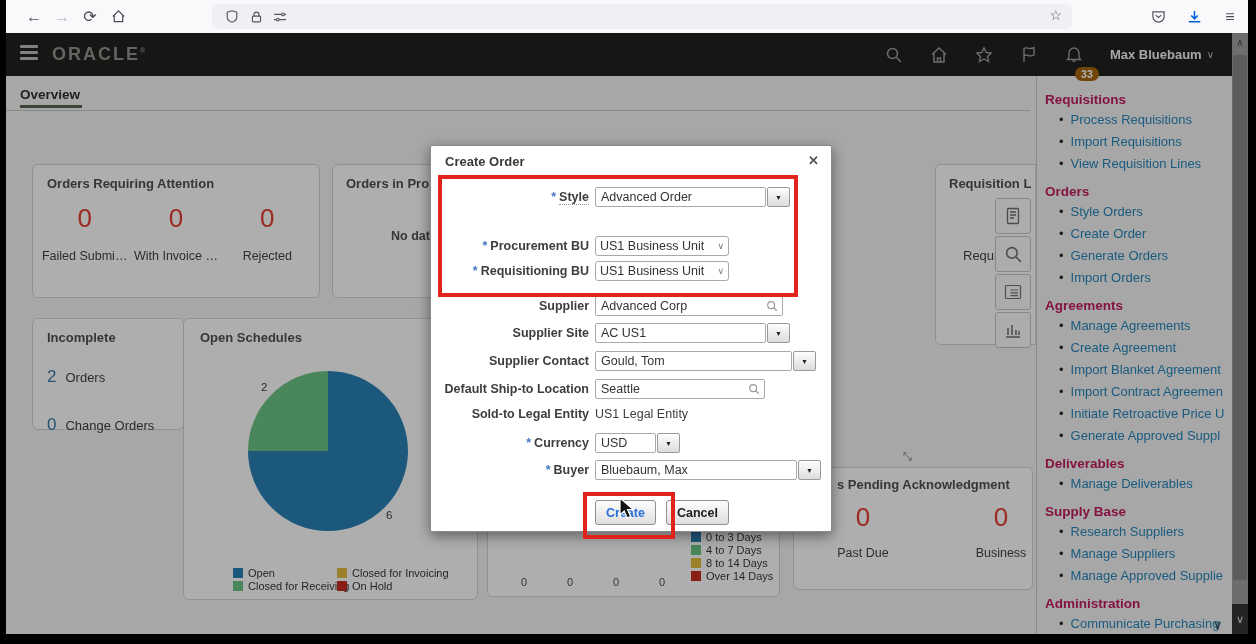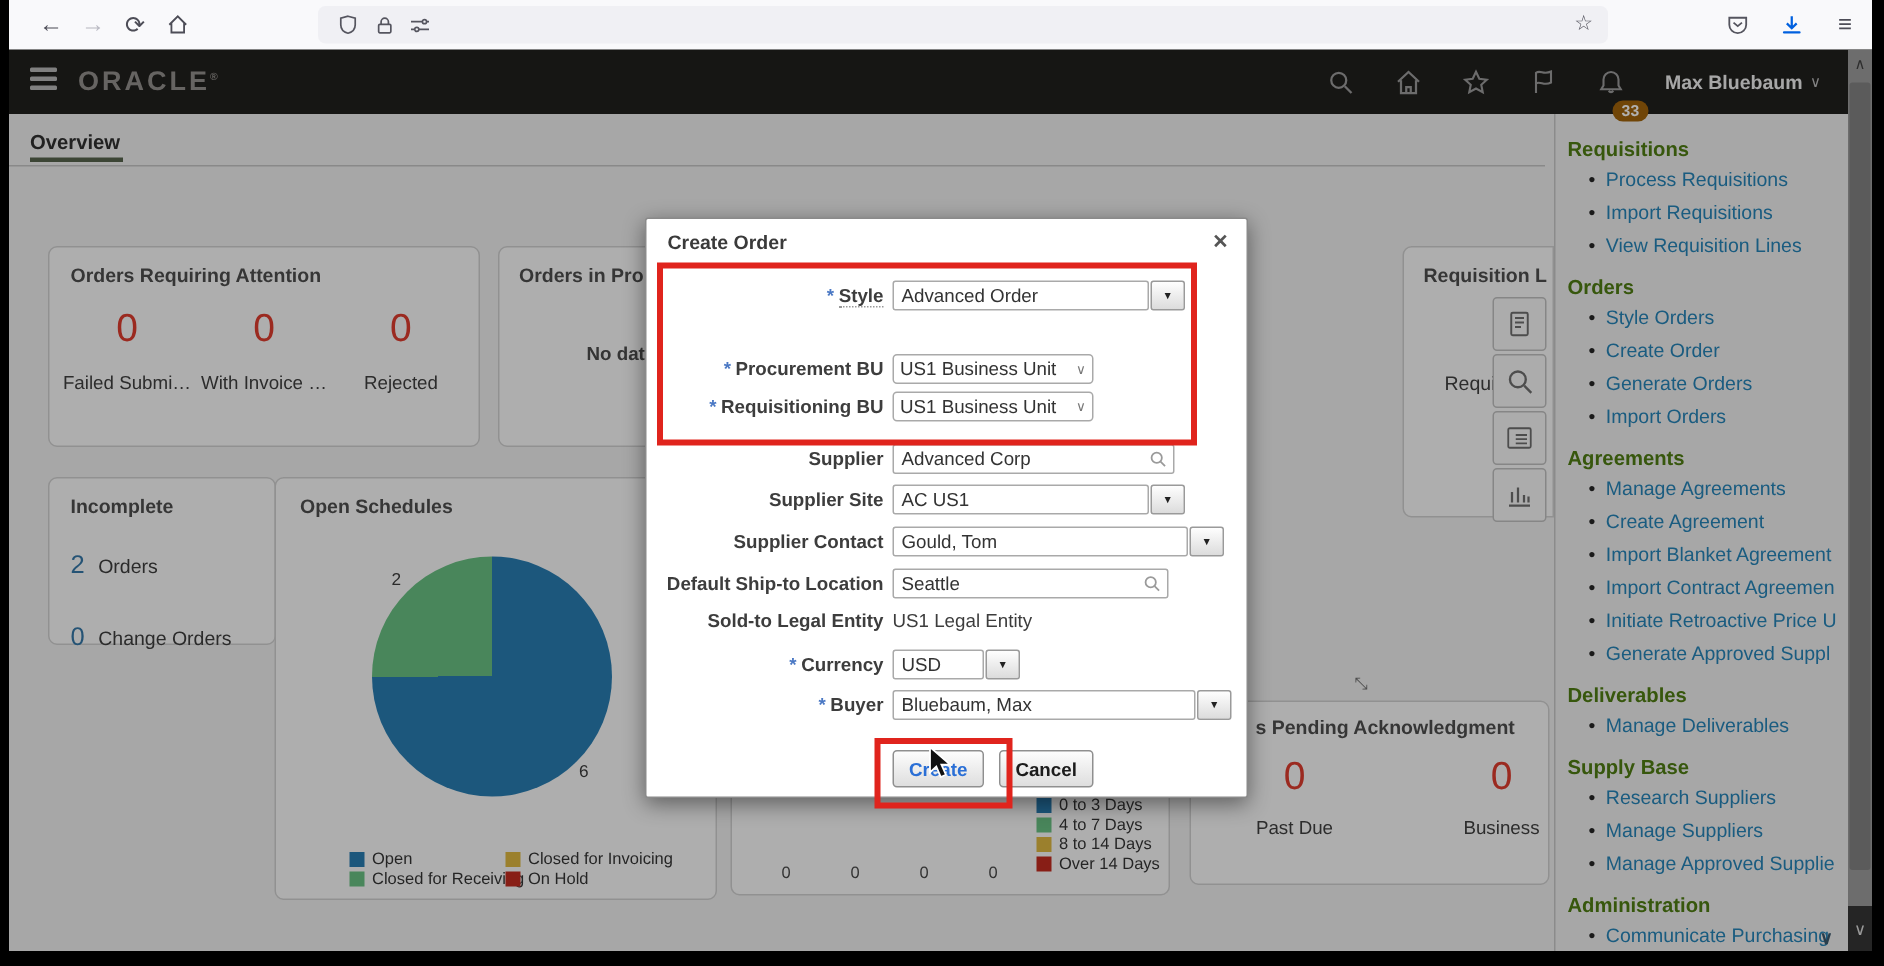--- a/index.html
+++ b/index.html
@@ -76,21 +76,21 @@
   .c7 .card-title{position:absolute;left:13px;top:11px;white-space:nowrap;}
   .c7 .body-txt{position:absolute;left:27px;top:83px;font-size:13px;color:#3f3f3f;white-space:nowrap;}
   
   .vtool{position:absolute;left:989px;top:165px;width:36px;}
   .vbtn{width:34px;height:34px;background:#fafafa;border:1px solid #c2c2c2;border-radius:3px;
         margin-bottom:2px;display:flex;align-items:center;justify-content:center;color:#6e6e6e;}
   .resize-ic{position:absolute;left:897px;top:417px;color:#6e6e6e;font-size:11px;}
   
   .sidebar{position:absolute;left:1030px;top:43px;width:196px;bottom:0;border-left:1px solid #c9c9c9;
            padding:14px 0 0 8px;box-sizing:border-box;overflow:hidden;}
-  .side-h{font-size:13.5px;font-weight:bold;color:#4d7c0f;line-height:19px;margin-top:7px;}
+  .side-h{font-size:13.5px;font-weight:bold;color:#be185d;line-height:19px;margin-top:7px;}
   .side-li{display:flex;align-items:center;line-height:22px;white-space:nowrap;overflow:hidden;}
   .side-li .blt{color:#222;margin:0 7px 0 14px;font-size:13px;}
   .side-li a{color:#2383b8;font-size:13px;text-decoration:none;}
   .side-more{position:absolute;right:10px;bottom:2px;color:#39566b;font-size:12px;font-weight:bold;}
   
   .scroll{position:absolute;left:1226px;top:0;width:16px;bottom:0;background:#9d9d9d;}
   .scroll .up{position:absolute;top:4px;left:0;width:16px;text-align:center;color:#3f3f3f;font-size:10px;}
   .scroll .thumb{position:absolute;top:22px;left:1px;width:14px;height:525px;background:#828282;border-radius:2px;}
   .scroll .dn{position:absolute;bottom:0;left:0;width:16px;height:30px;background:#333;
               color:#ddd;font-size:11px;display:flex;align-items:center;justify-content:center;}
@@ -515,21 +515,21 @@
           <div class="tbox" style="width:197px">
               <span>Gould, Tom</span>
             </div>
           <div class="ddbtn">▼</div>
         </div>
       </div>
 
       <div class="frow" style="top:233px">
         <div class="flbl"><span>Default Ship-to Location</span></div>
         <div class="fctl">
-          <div class="tbox" style="width:184px">
+          <div class="tbox" style="width:170px">
               <span>Seattle</span>
             <span class="sicon"><svg width="12" height="12" viewBox="0 0 14 14" fill="none" stroke="#9a9a9a" stroke-width="1.4">
                   <circle cx="6" cy="6" r="4"></circle>
                   <path d="m9 9 3.5 3.5"></path>
                 </svg></span>
           </div>
         </div>
       </div>
 
       <div class="frow" style="top:258px">

